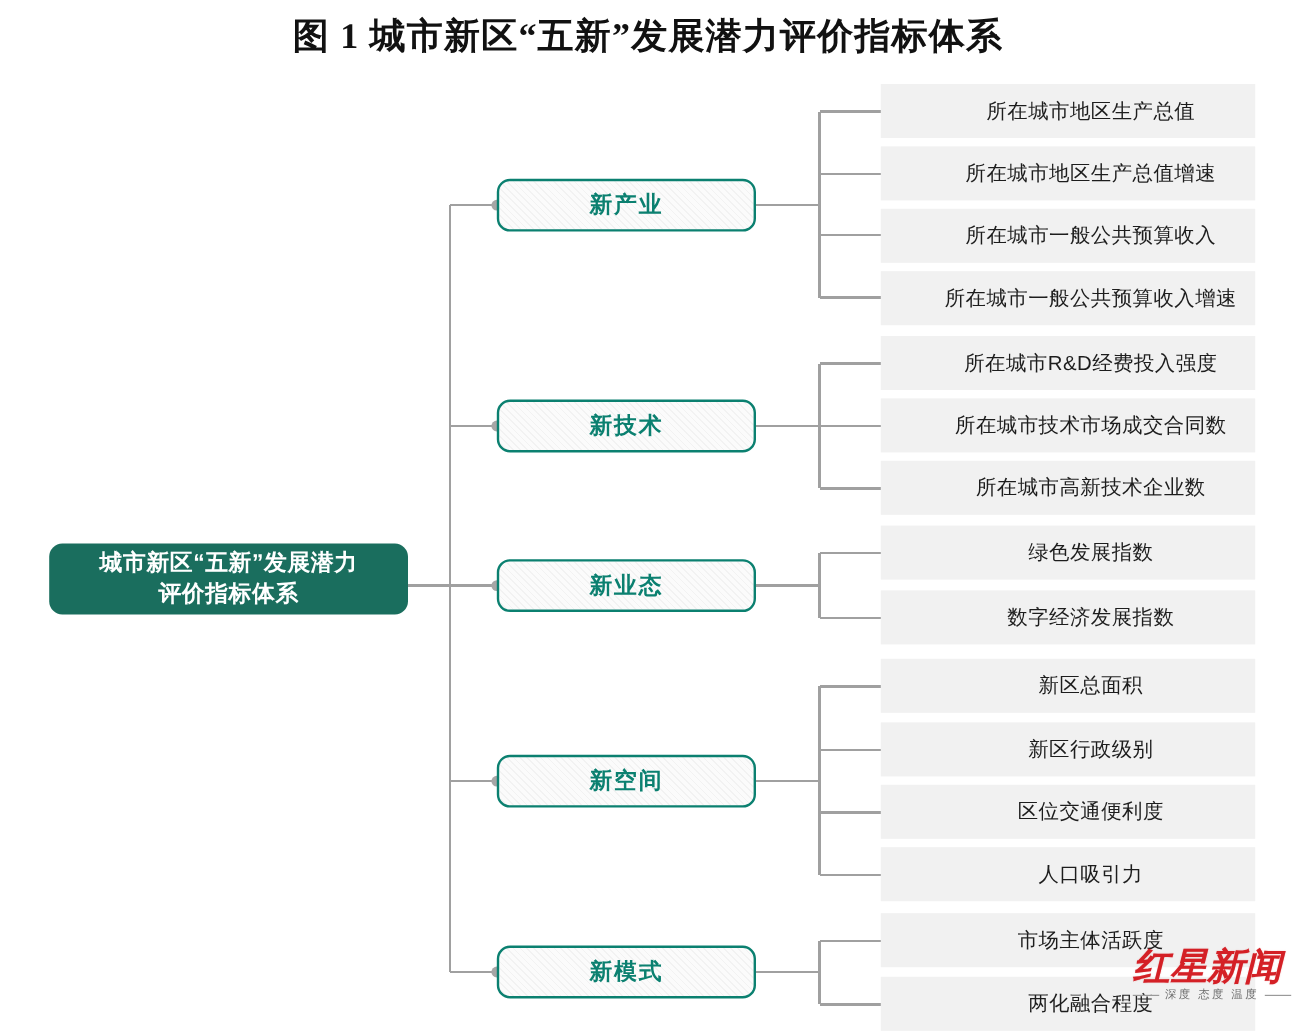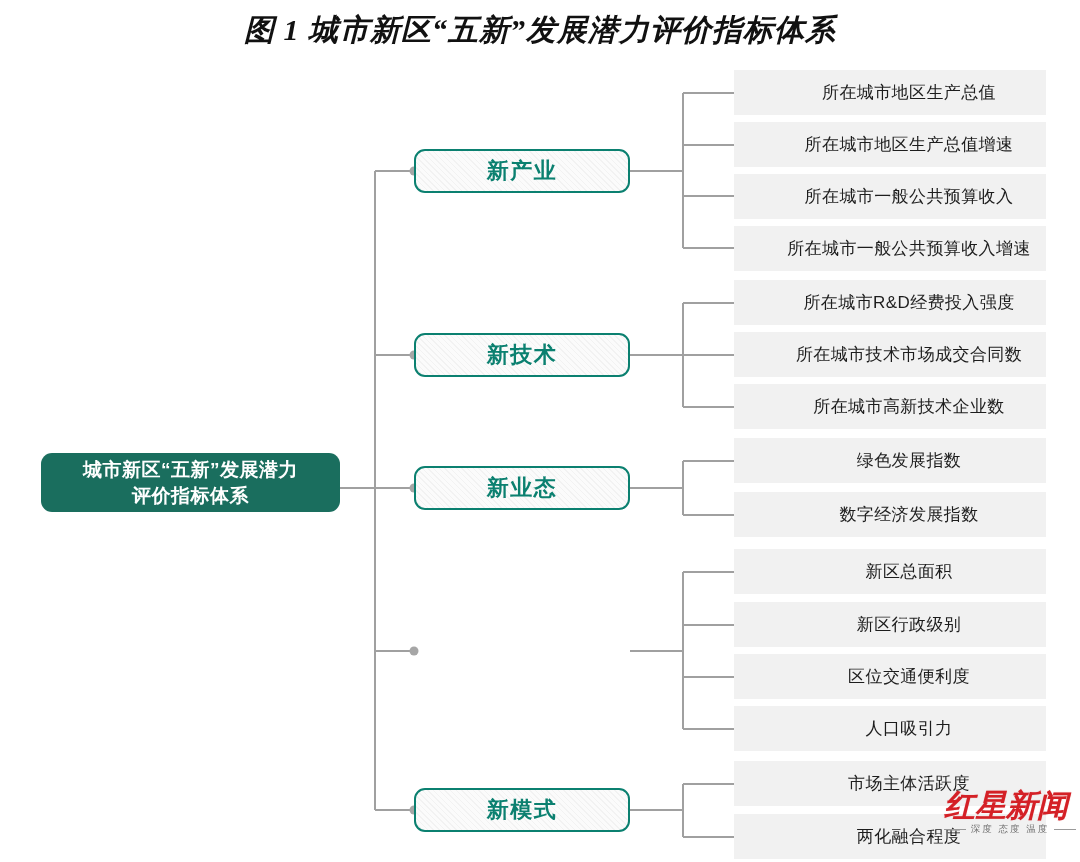--- a/index.html
+++ b/index.html
@@ -25,21 +25,20 @@
     left: 0;
     top: 10px;
     width: 1080px;
     text-align: center;
     font-family: "Liberation Serif", "DejaVu Serif", serif;
     font-size: 30px;
     font-weight: bold;
     letter-spacing: 1px;
     color: #111111;
     white-space: nowrap;
-    font-style: italic;
   }
 
   
   #connectors {
     position: absolute;
     left: 0;
     top: 0;
     width: 1080px;
     height: 862px;
     pointer-events: none;
@@ -79,21 +78,21 @@
     background-color: #fbfbfb;
     background-image:
       repeating-linear-gradient(45deg,
         rgba(0,0,0,0.035) 0px,
         rgba(0,0,0,0.035) 1px,
         rgba(0,0,0,0) 1px,
         rgba(0,0,0,0) 4px);
     display: flex;
     align-items: center;
     justify-content: center;
-    font-size: 22px;
+    font-size: 19px;
     font-weight: bold;
     color: #0b8070;
     letter-spacing: 1.5px;
   }
 
   
   .leaf-node {
     position: absolute;
     left: 734px;
     width: 312px;
@@ -215,20 +214,23 @@
 
   <div class="branch-node" style="top:149px">
     <span>新产业</span>
   </div>
   <div class="branch-node" style="top:333px">
     <span>新技术</span>
   </div>
   <div class="branch-node" style="top:466px">
     <span>新业态</span>
   </div>
+  <div class="branch-node" style="top:629px">
+    <span>新空间</span>
+  </div>
   <div class="branch-node" style="top:788px">
     <span>新模式</span>
   </div>
 
   <div class="leaf-node" style="top:70px">
     <span>所在城市地区生产总值</span>
   </div>
   <div class="leaf-node" style="top:122px">
     <span>所在城市地区生产总值增速</span>
   </div>

